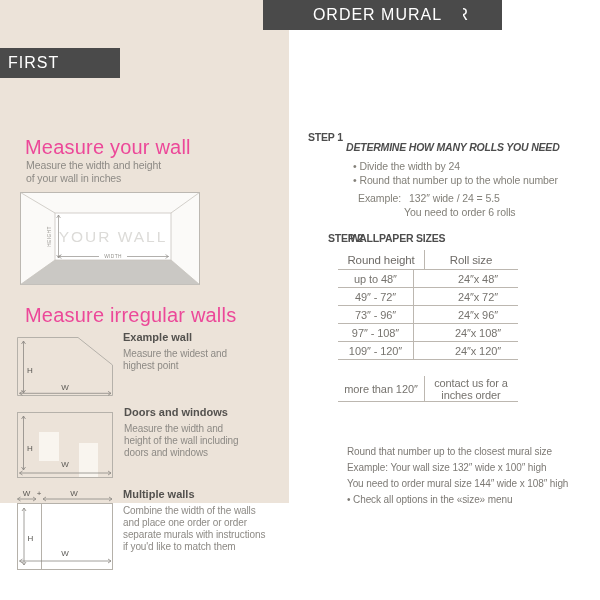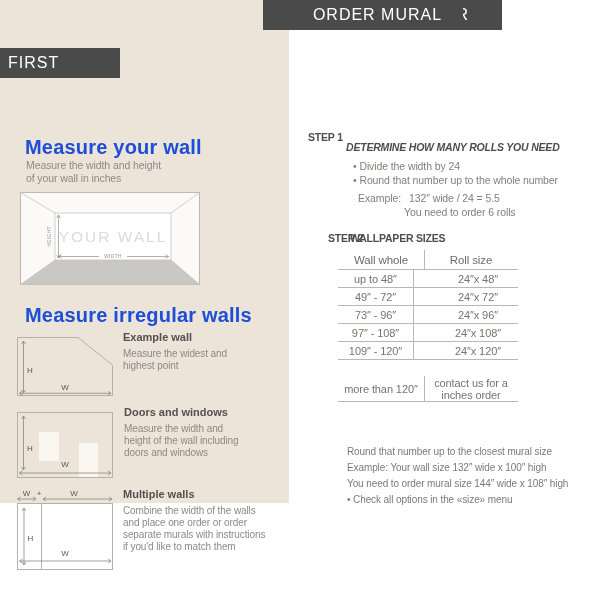--- a/index.html
+++ b/index.html
@@ -23,21 +23,21 @@
   
   .dark-box {
     height:30px; background:#4a4a4a; color:#ffffff;
     display:flex; align-items:center; font-size:16px; letter-spacing:1px;
   }
   .box-first { left:0; top:88; width:120px; padding-left:8px;margin-top:48px; }
   .box-wallpaper { left:263px; top:88; width:239px; justify-content:center; }
   .box-mural { left:292px; top:400; width:171px; justify-content:center; }
 
   
-  .h2 { font-size:20px; font-weight:700; color:#1d4ed8; letter-spacing:0.2px; }
+  .h2 { font-size:20px; font-weight:400; color:#ec4899; letter-spacing:0.2px; }
   .h2-measure { left:25px; top:136px; }
   .h2-irregular { left:25px; top:304px; }
   .body-text { font-size:10.5px; color:#8d8a85; line-height:12.5px; white-space:pre-line; letter-spacing:-0.1px; }
   .measure-desc { left:26px; top:159px; }
 
   .item-text { width:160px; }
   .item-text .item-title { font-size:11px; font-weight:700; color:#53514e; }
   .item-text .item-desc { margin-top:5px; font-size:10px; color:#8d8a85; line-height:12px; white-space:pre-line; letter-spacing:-0.1px; }
   .item-1 { left:123px; top:331px; }
   .item-2 { left:124px; top:406px; }
@@ -219,21 +219,21 @@
   </div>
   <div class="abs r-body example-label">Example:</div>
   <div class="abs r-body example-value">132″ wide / 24 = 5.5</div>
   <div class="abs r-body example-note">You need to order 6 rolls</div>
 
   <div class="abs step-label s2-label">STEP 2</div>
   <div class="abs step-title s2-title">WALLPAPER SIZES</div>
 
   <div class="abs wp-table">
     <div class="wt-row wt-head">
-      <div class="wt-cell wt-c1">Wall whole</div>
+      <div class="wt-cell wt-c1">Round height</div>
       <div class="wt-cell wt-c2">Roll size</div>
     </div>
     <div class="wt-row wt-r">
       <div class="wt-cell wt-c1">up to 48″</div>
       <div class="wt-cell wt-c2">24″x 48″</div>
     </div>
     <div class="wt-row wt-r">
       <div class="wt-cell wt-c1">49″ - 72″</div>
       <div class="wt-cell wt-c2">24″x 72″</div>
     </div>

